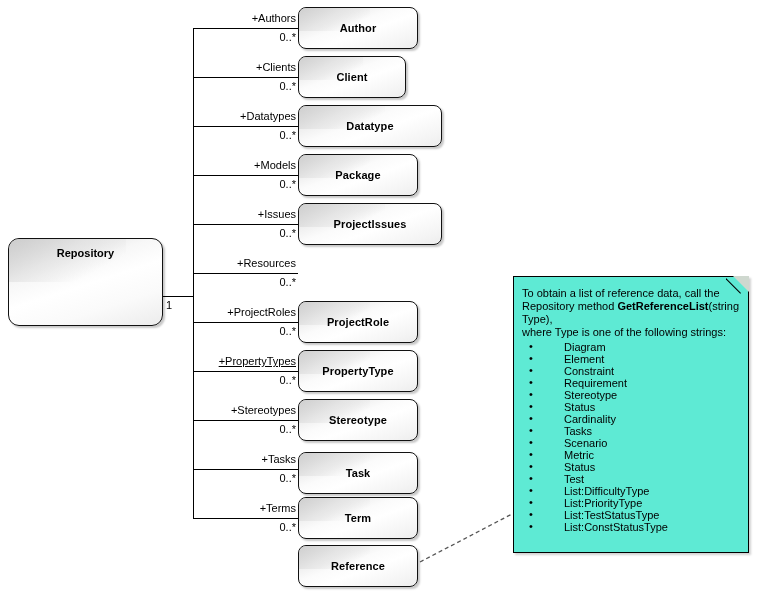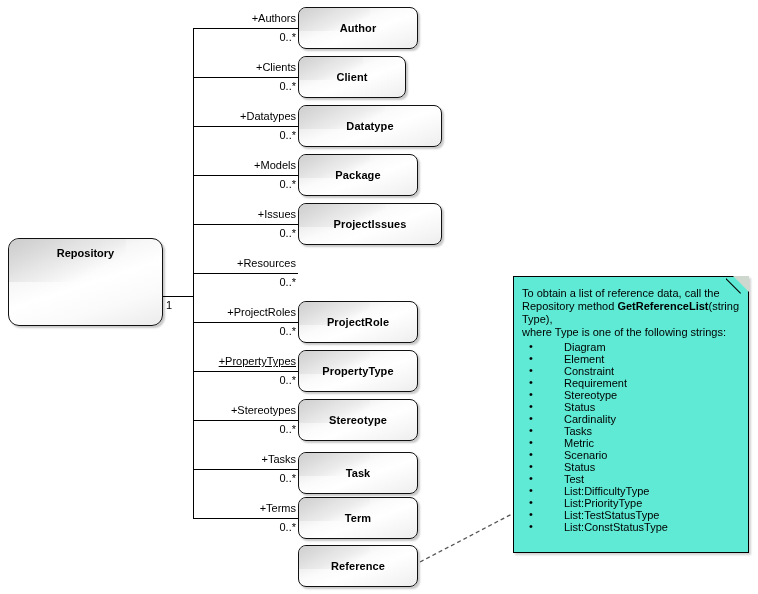--- a/index.html
+++ b/index.html
@@ -308,22 +308,22 @@
       <p class="note-para"><span>To obtain a list of reference data, call the Repository method </span><b>GetReferenceList</b><span>(string Type),</span><br><span>where Type is one of the following strings:</span></p>
       <ul class="note-list">
         <li>Diagram</li>
         <li>Element</li>
         <li>Constraint</li>
         <li>Requirement</li>
         <li>Stereotype</li>
         <li>Status</li>
         <li>Cardinality</li>
         <li>Tasks</li>
+        <li>Scenario</li>
         <li>Metric</li>
-        <li>Scenario</li>
         <li>Status</li>
         <li>Test</li>
         <li>List:DifficultyType</li>
         <li>List:PriorityType</li>
         <li>List:TestStatusType</li>
         <li>List:ConstStatusType</li>
       </ul>
     </div>
   </div>
 

